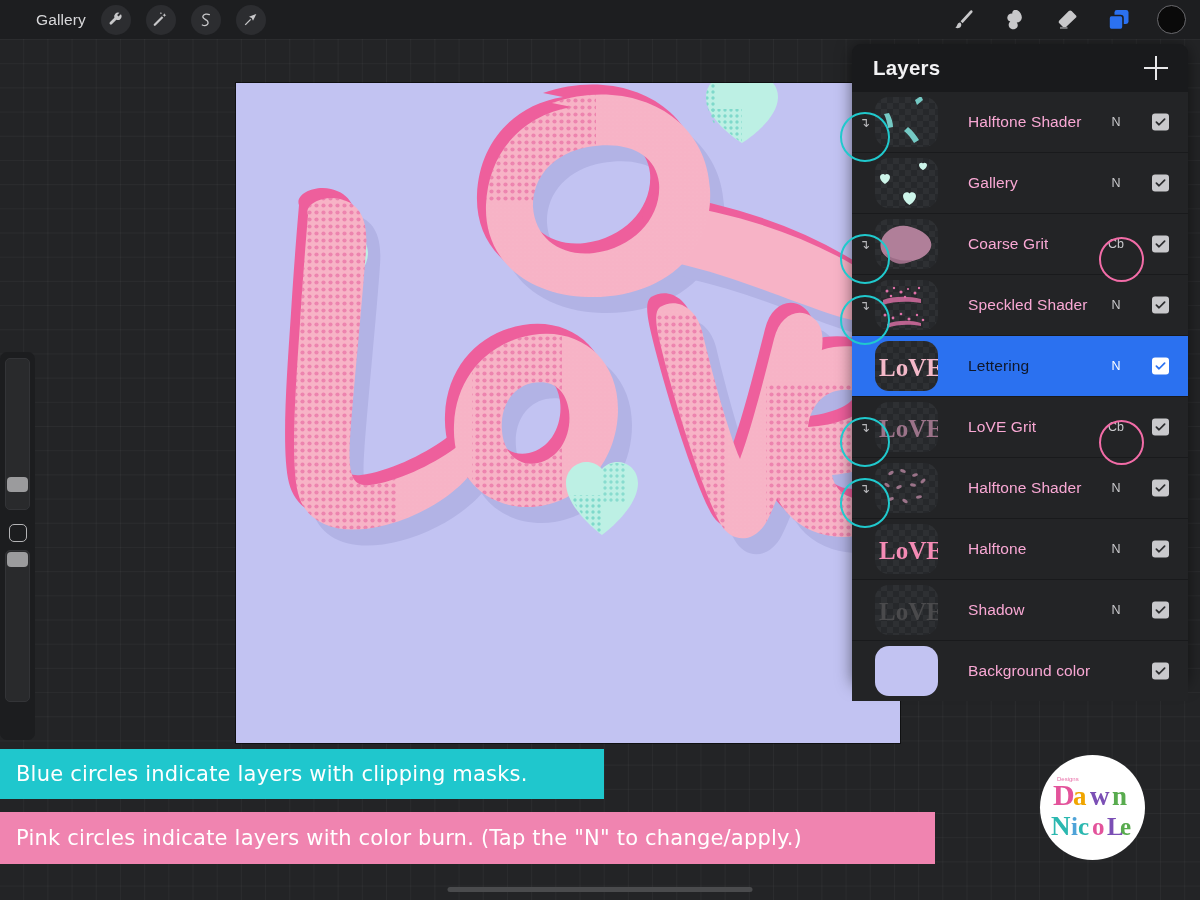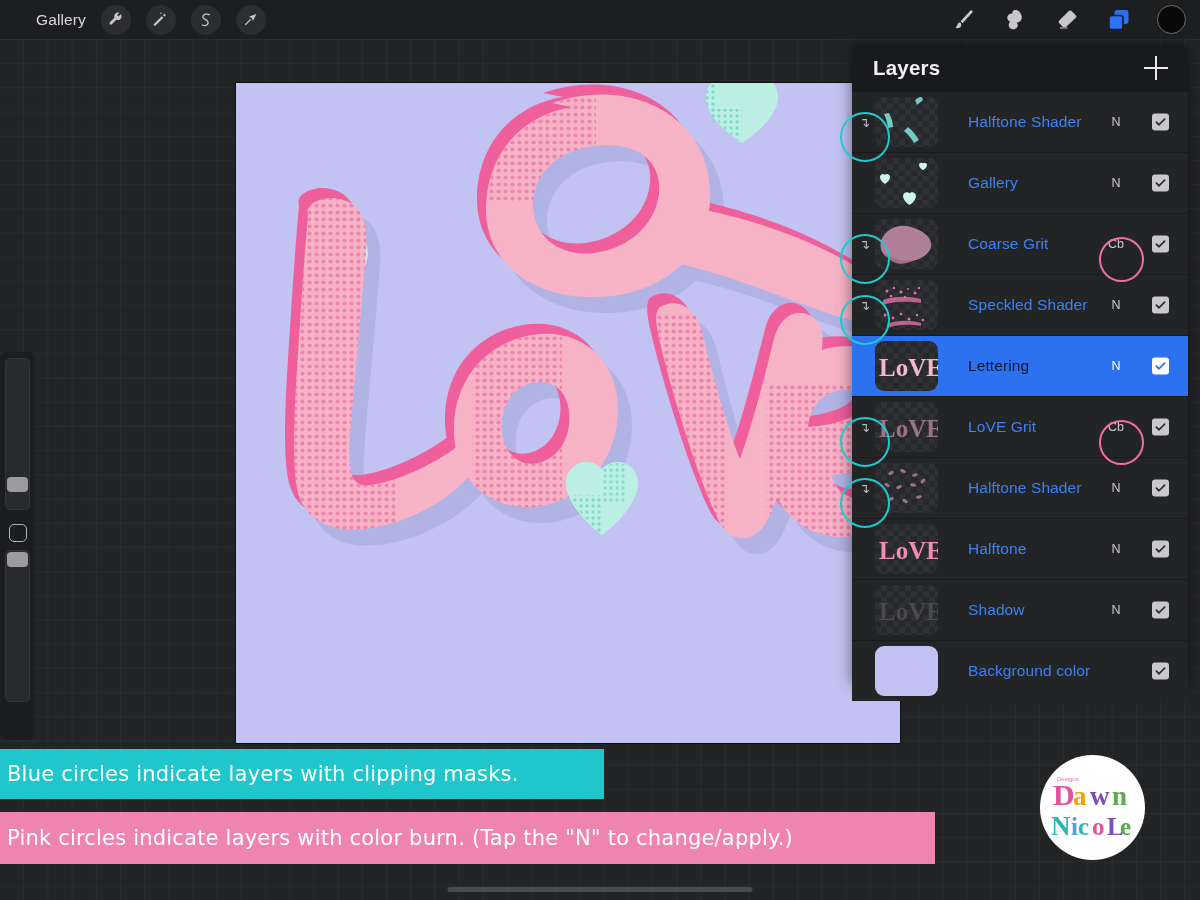--- a/index.html
+++ b/index.html
@@ -97,29 +97,29 @@
   #add-layer:before { left:0; top:11px; width:24px; height:1.8px; }
   #add-layer:after { top:0; left:11px; height:24px; width:1.8px; }
 
   #layer-list { position:relative; }
   .layer-row {
     position:relative; height:59.5px; display:flex; align-items:center;
     background:#232426; margin:0 0 1.5px 0; cursor:pointer;
   }
   .layer-row.selected { background:#2b71f0; }
   .thumb {
-    width:63px; height:50px; margin-left:23px; border-radius:9px;
+    width:63px; height:50px; margin-left:23px; border-radius:14px;
     position:relative; overflow:hidden; flex:0 0 auto;
     background:
       repeating-conic-gradient(#2e3033 0% 25%, #26282b 0% 50%) 0 0/12px 12px;
   }
   .thumb.solid { background:#c2c3f2; }
   .thumb svg { position:absolute; inset:0; }
   .layer-name {
-    margin-left:30px; color:#3b82f6; font-size:15.5px; letter-spacing:.1px;
+    margin-left:30px; color:#f9a8d4; font-size:15.5px; letter-spacing:.1px;
     white-space:nowrap; overflow:hidden;
   }
   .layer-row.selected .layer-name { color:#0f172a; }
   .blend {
     position:absolute; right:57px; top:50%; transform:translateY(-50%);
     color:#c9c9cc; font-size:12.5px; width:30px; text-align:center;
   }
   .layer-row.selected .blend { color:#ffffff; }
   .vis-box {
     position:absolute; right:19px; top:50%; transform:translateY(-50%);
@@ -137,21 +137,21 @@
   
   .ring {
     position:absolute; border-radius:50%; pointer-events:none; z-index:36;
   }
   .ring.cyan { border:2.6px solid #20c9cd; }
   .ring.pink { border:2.6px solid #f26ca7; }
 
   
   .banner {
     position:absolute; z-index:45; display:flex; align-items:center;
-    padding-left:7px; color:#ffffff; letter-spacing:.2px;
+    padding-left:16px; color:#ffffff; letter-spacing:.2px;
     font-family:"DejaVu Sans", sans-serif; font-size:21px;
     white-space:nowrap;
   }
   #banner-cyan {
     left:0; top:749px; width:604px; height:50px; background:#1fc7cd;
   }
   #banner-pink {
     left:0; top:812px; width:935px; height:52px; background:#f084b0;
   }
 

